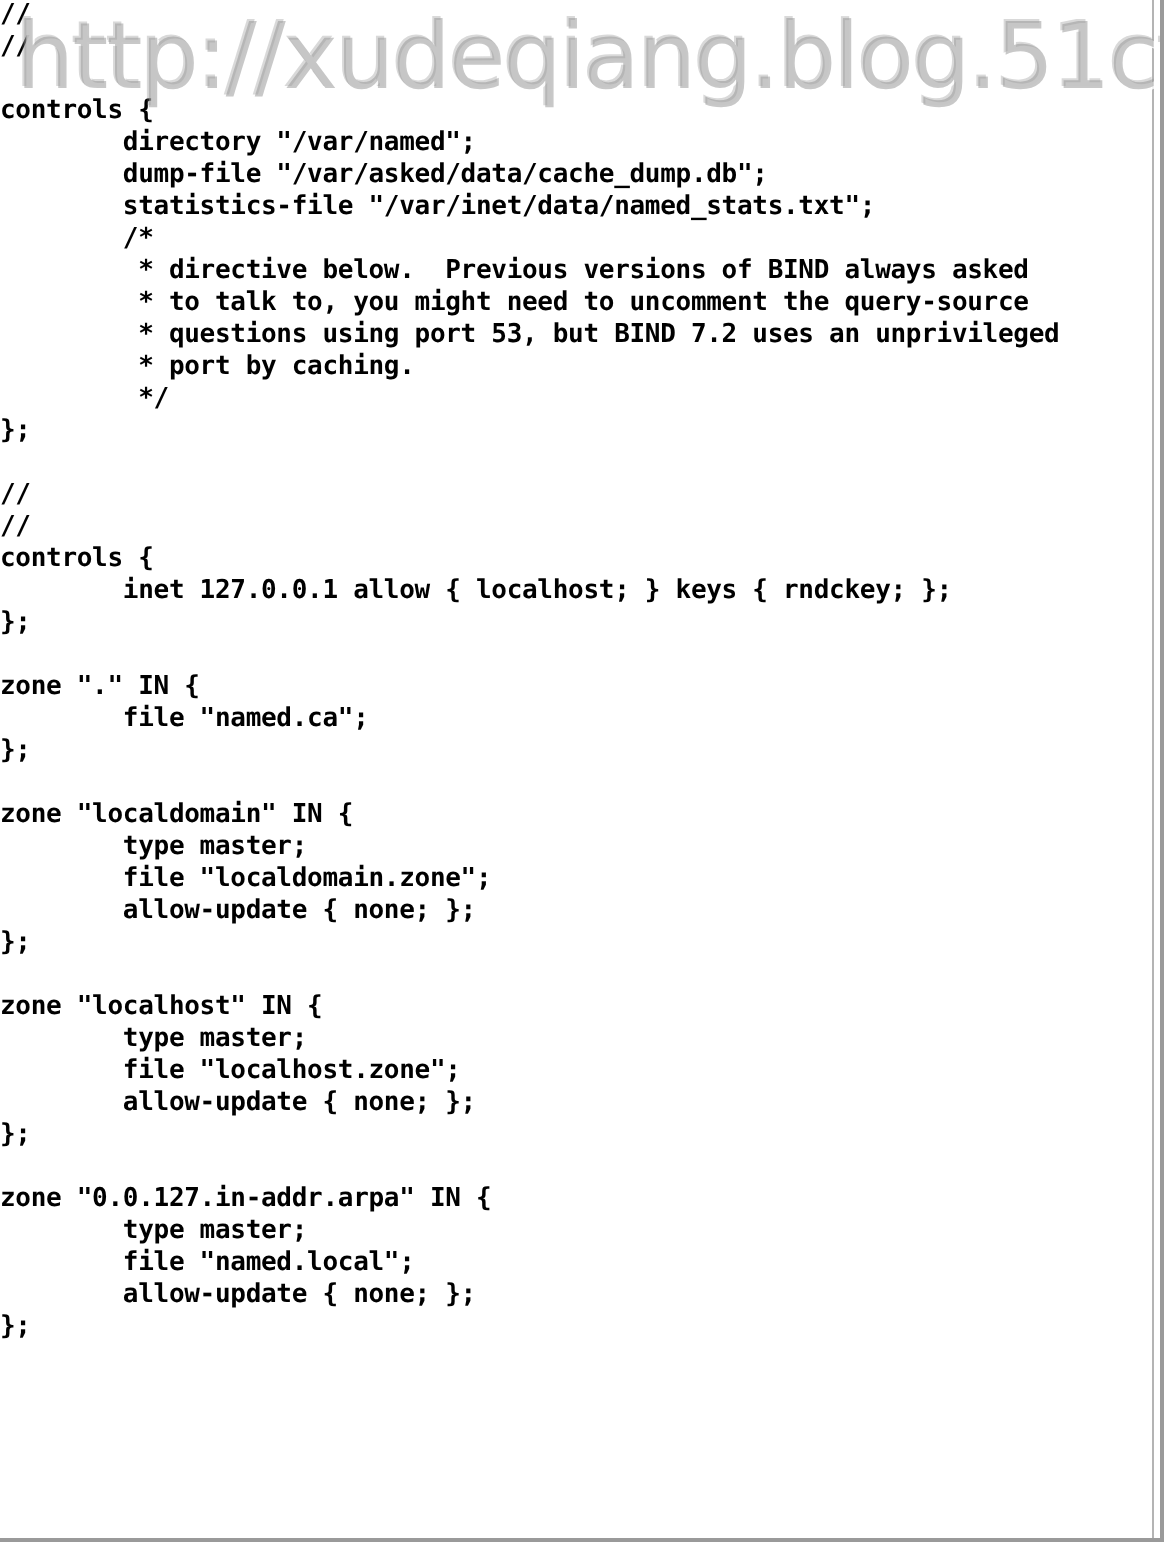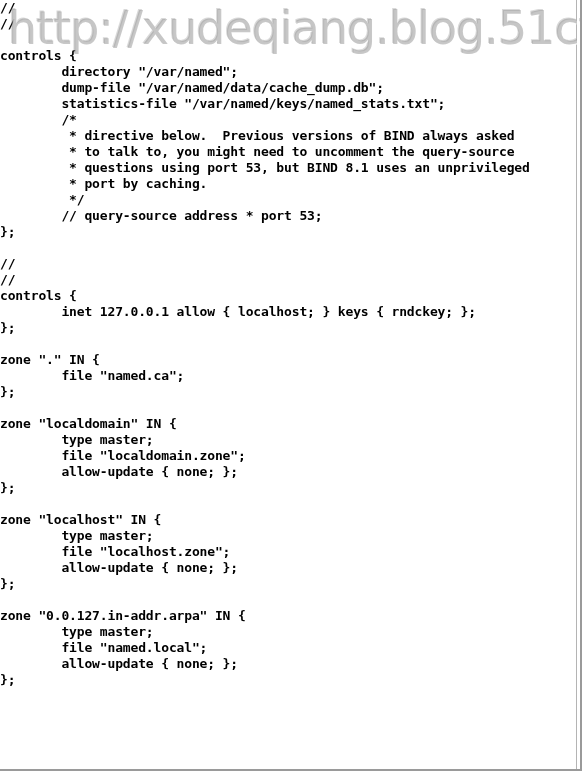--- a/index.html
+++ b/index.html
@@ -84,29 +84,28 @@
 <body>
 
 <div id="screen">
 
   <div id="code-surface">
       <div class="code-line">//</div>
       <div class="code-line">//</div>
       <div class="code-line blank">&nbsp;</div>
       <div class="code-line">controls {</div>
       <div class="code-line">        directory "/var/named";</div>
-      <div class="code-line">        dump-file "/var/named/data/cache_dump.db";</div>
-      <div class="code-line">        statistics-file "/var/named/keys/named_stats.txt";</div>
+      <div class="code-line">        dump-file "/var/asked/data/cache_dump.db";</div>
+      <div class="code-line">        statistics-file "/var/inet/data/named_stats.txt";</div>
       <div class="code-line">        /*</div>
       <div class="code-line">         * directive below.  Previous versions of BIND always asked</div>
       <div class="code-line">         * to talk to, you might need to uncomment the query-source</div>
-      <div class="code-line">         * questions using port 53, but BIND 8.1 uses an unprivileged</div>
+      <div class="code-line">         * questions using port 53, but BIND 7.2 uses an unprivileged</div>
       <div class="code-line">         * port by caching.</div>
       <div class="code-line">         */</div>
-      <div class="code-line">        // query-source address * port 53;</div>
       <div class="code-line">};</div>
       <div class="code-line blank">&nbsp;</div>
       <div class="code-line">//</div>
       <div class="code-line">//</div>
       <div class="code-line">controls {</div>
       <div class="code-line">        inet 127.0.0.1 allow { localhost; } keys { rndckey; };</div>
       <div class="code-line">};</div>
       <div class="code-line blank">&nbsp;</div>
       <div class="code-line">zone "." IN {</div>
       <div class="code-line">        file "named.ca";</div>

